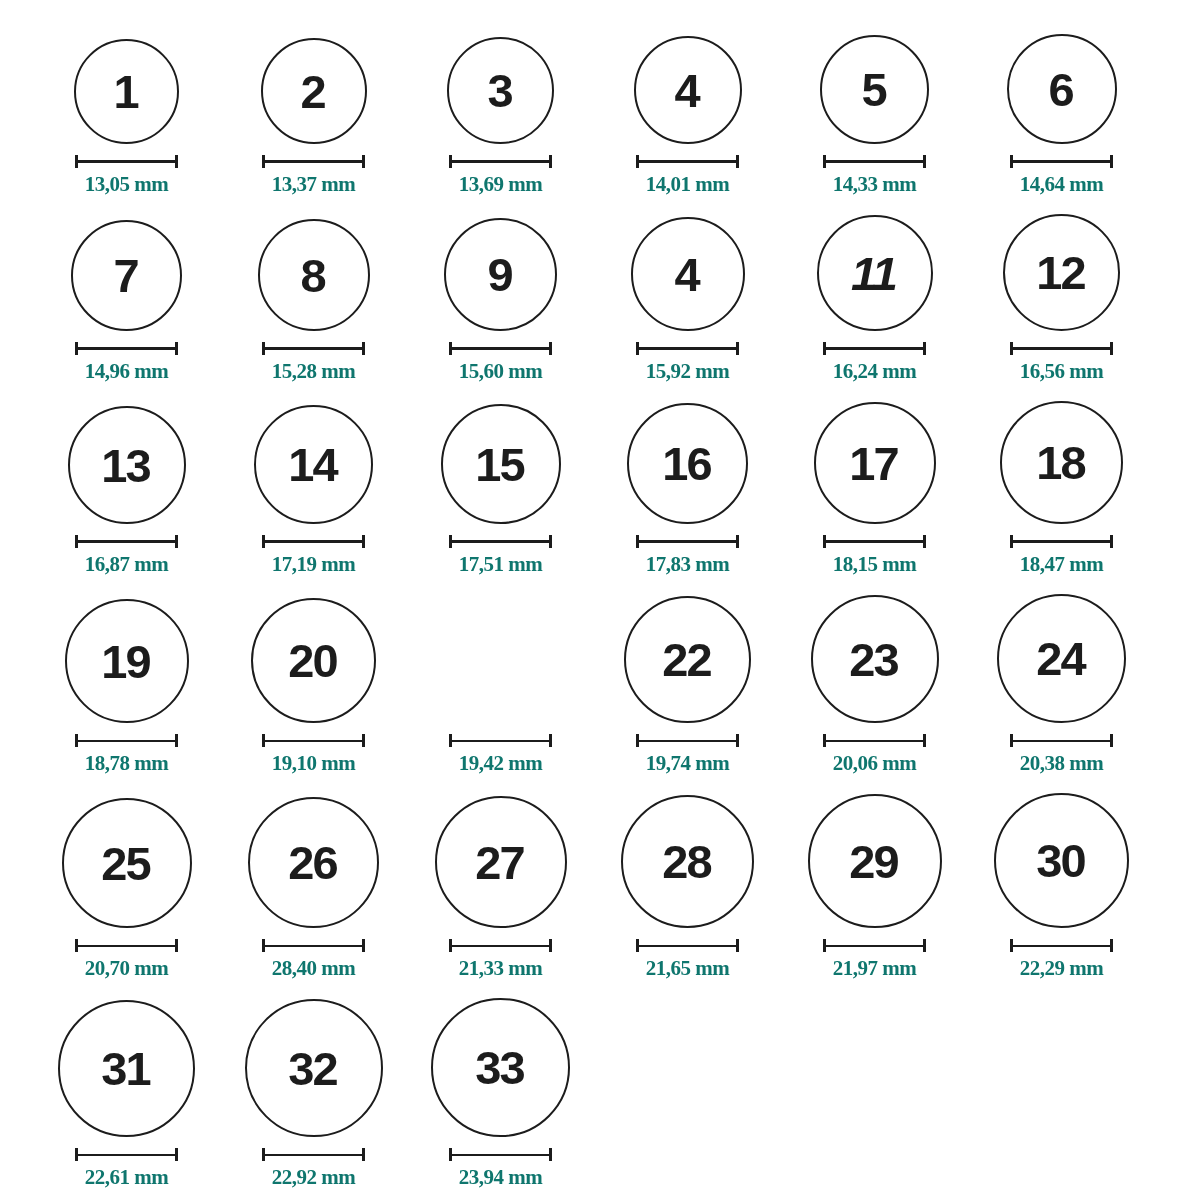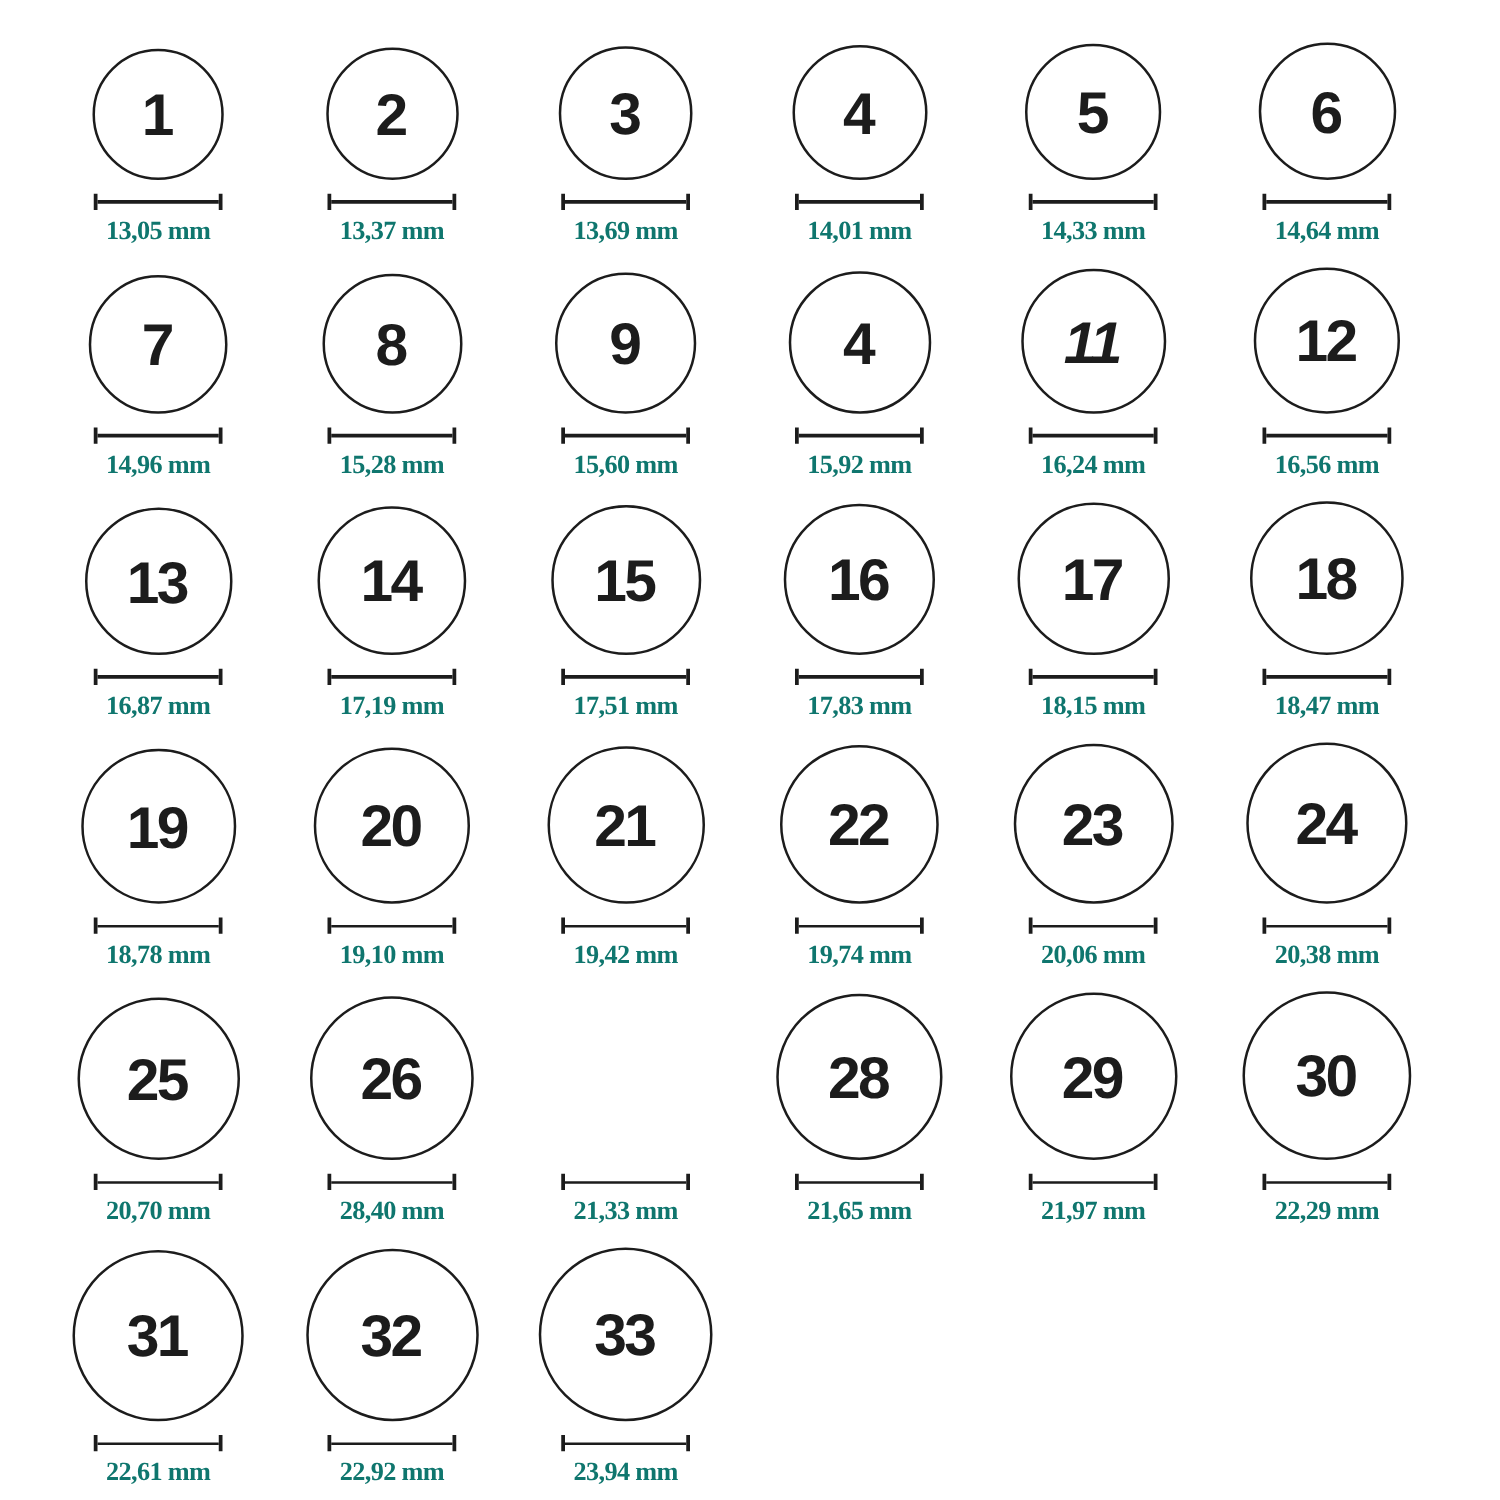--- a/index.html
+++ b/index.html
@@ -296,23 +296,20 @@
       <span class="num">20</span>
     </div>
     <div class="measure">
       <span class="tick"></span>
       <span class="bar"></span>
       <span class="tick"></span>
     </div>
     <div class="label">19,10 mm</div>
   </div>
       <div class="cell">
-    <div class="circle" style="width: 126px; height: 126px;">
-      <span class="num">21</span>
-    </div>
     <div class="measure">
       <span class="tick"></span>
       <span class="bar"></span>
       <span class="tick"></span>
     </div>
     <div class="label">19,42 mm</div>
   </div>
       <div class="cell">
     <div class="circle" style="width: 127px; height: 127px;">
       <span class="num">22</span>
@@ -364,20 +361,23 @@
       <span class="num">26</span>
     </div>
     <div class="measure">
       <span class="tick"></span>
       <span class="bar"></span>
       <span class="tick"></span>
     </div>
     <div class="label">28,40 mm</div>
   </div>
       <div class="cell">
+    <div class="circle" style="width: 132px; height: 132px;">
+      <span class="num">27</span>
+    </div>
     <div class="measure">
       <span class="tick"></span>
       <span class="bar"></span>
       <span class="tick"></span>
     </div>
     <div class="label">21,33 mm</div>
   </div>
       <div class="cell">
     <div class="circle" style="width: 133px; height: 133px;">
       <span class="num">28</span>

